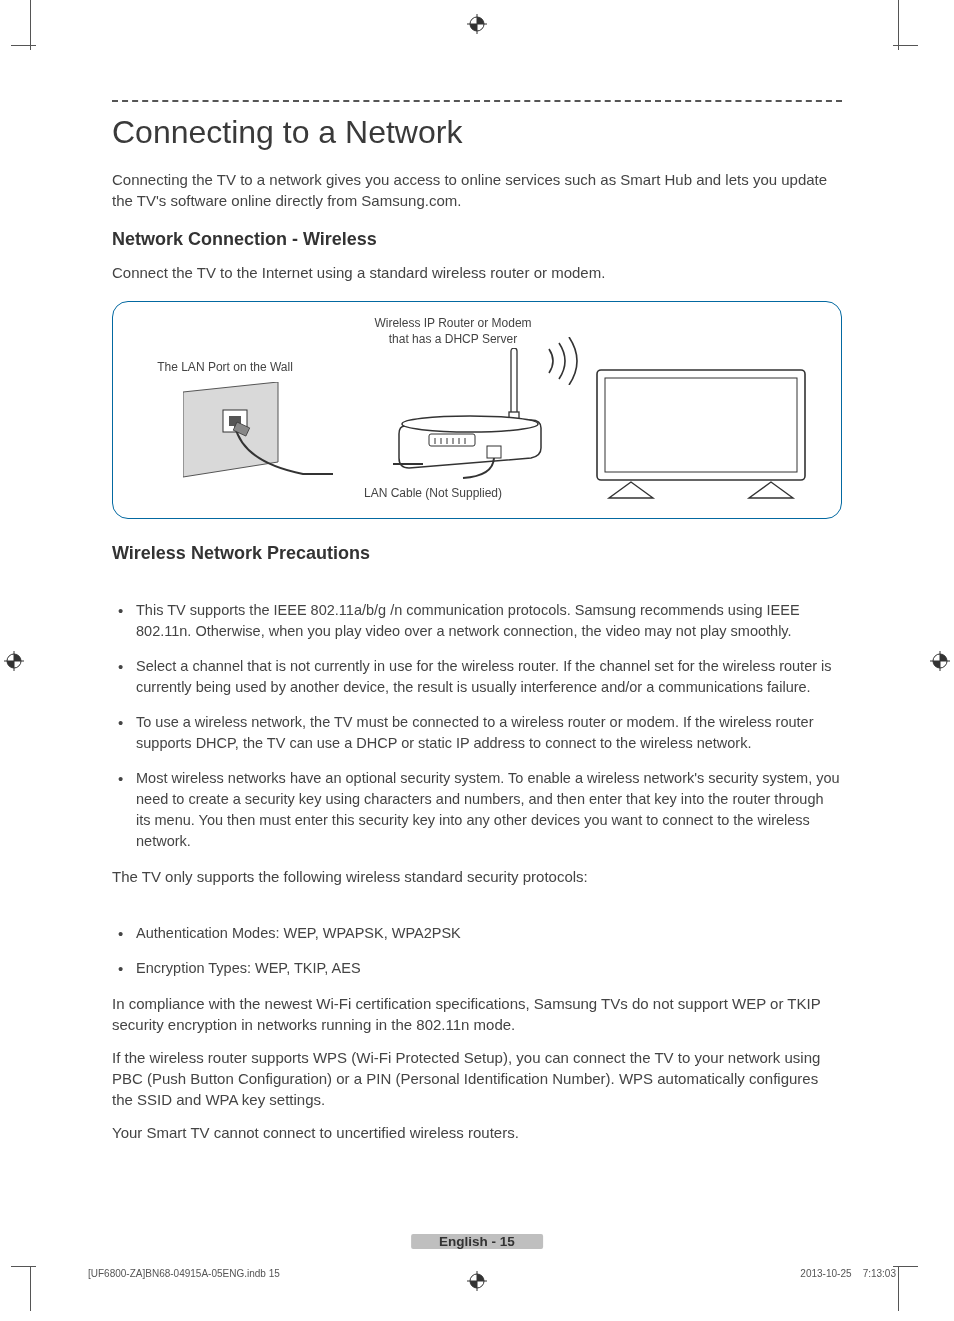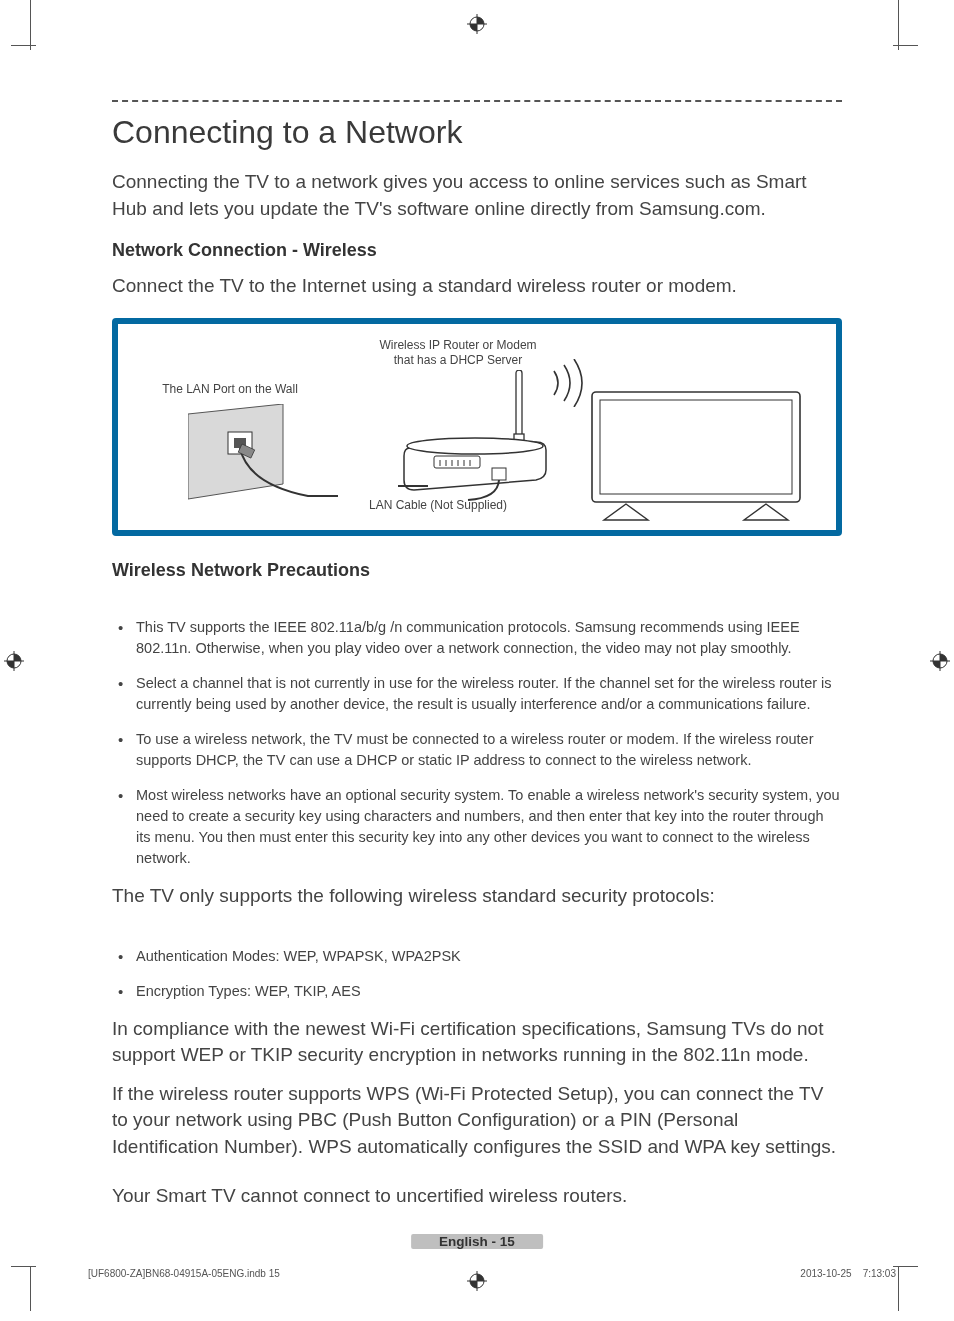--- a/index.html
+++ b/index.html
@@ -37,34 +37,34 @@
     border-top: 2px dashed #555;
     margin-bottom: 12px;
   }
   h1.title {
     font-size: 32px;
     font-weight: 400;
     color: #3a3a3a;
     margin-bottom: 18px;
   }
   p.body {
-    font-size: 19px;
+    font-size: 15px;
     line-height: 1.4;
     color: #444;
     margin-bottom: 18px;
   }
   h2.sub {
     font-size: 18px;
     font-weight: 700;
     color: #333;
     margin-bottom: 12px;
   }
   .diagram-box {
-    border: 6px solid #0369a1;
-    border-radius: 4px;
+    border: 1px solid #0369a1;
+    border-radius: 16px;
     padding: 16px 20px 24px 20px;
     margin-bottom: 24px;
     position: relative;
     height: 218px;
   }
   .diagram-box .dl {
     font-size: 12px;
     color: #444;
     text-align: center;
     position: absolute;
@@ -243,20 +243,20 @@
       <li>To use a wireless network, the TV must be connected to a wireless router or modem. If the wireless router supports DHCP, the TV can use a DHCP or static IP address to connect to the wireless network.</li>
       <li>Most wireless networks have an optional security system. To enable a wireless network's security system, you need to create a security key using characters and numbers, and then enter that key into the router through its menu. You then must enter this security key into any other devices you want to connect to the wireless network.</li>
     </ul>
 
     <p class="body" style="margin-bottom:12px">The TV only supports the following wireless standard security protocols:</p>
     <ul class="bullets">
       <li>Authentication Modes: WEP, WPAPSK, WPA2PSK</li>
       <li>Encryption Types: WEP, TKIP, AES</li>
     </ul>
     <p class="body" style="margin-bottom:12px">In compliance with the newest Wi-Fi certification specifications, Samsung TVs do not support WEP or TKIP security encryption in networks running in the 802.11n mode.</p>
-    <p class="body" style="margin-bottom:22px">If the wireless router supports WPS (Wi-Fi Protected Setup), you can connect the TV to your network using PBC (Push Button Configuration) or a PIN (Personal Identification Number). WPS automatically configures the SSID and WPA key settings.</p>
+    <p class="body" style="margin-bottom:12px">If the wireless router supports WPS (Wi-Fi Protected Setup), you can connect the TV to your network using PBC (Push Button Configuration) or a PIN (Personal Identification Number). WPS automatically configures the SSID and WPA key settings.</p>
     <p class="body">Your Smart TV cannot connect to uncertified wireless routers.</p>
   </div>
 
   <div class="footer-badge">English - 15</div>
   <div class="footer-left">[UF6800-ZA]BN68-04915A-05ENG.indb   15</div>
   <div class="footer-right">2013-10-25   &nbsp;&nbsp; 7:13:03</div>
 </div>
 
 </body></html>

